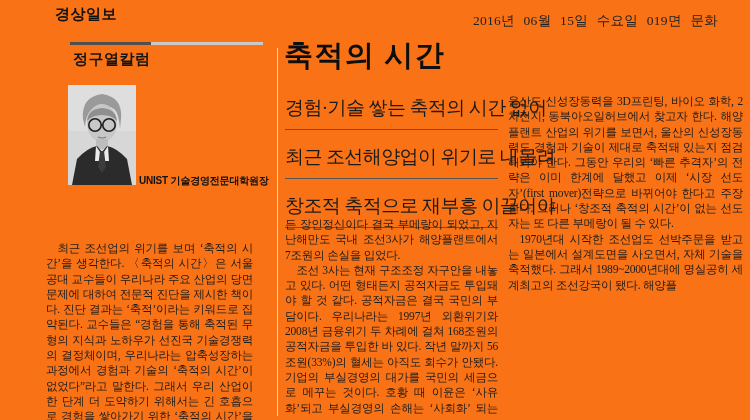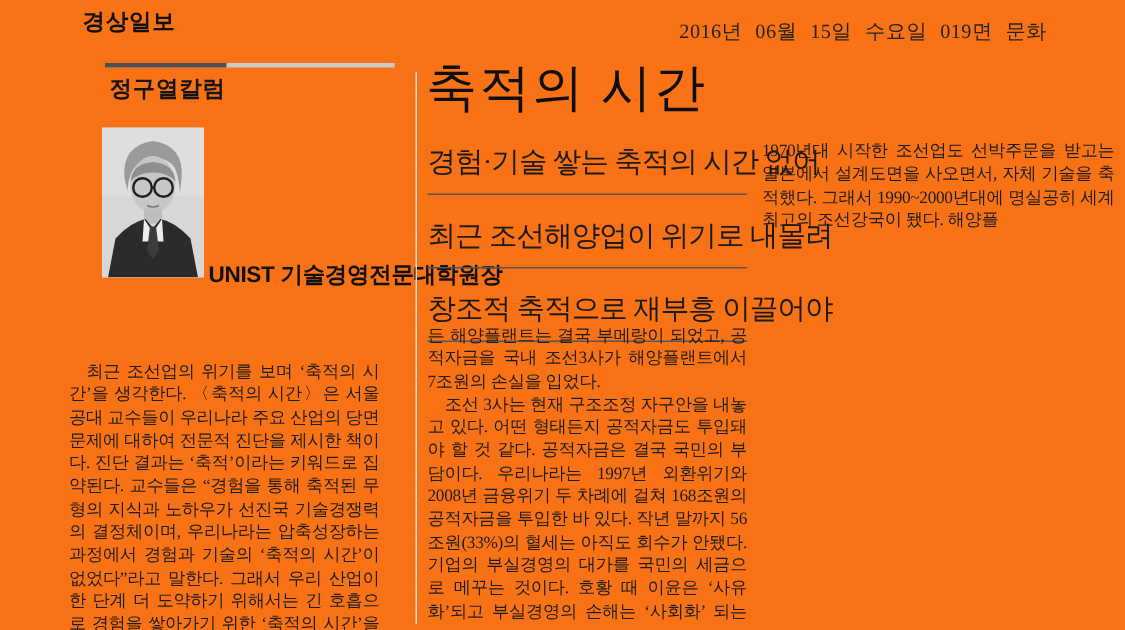--- a/index.html
+++ b/index.html
@@ -9,21 +9,21 @@
     font-family:"Liberation Serif","DejaVu Serif",serif;
     color:#1c1c1c;
   }
   
   .masthead{
     position:absolute; left:55px; top:5px;
     font-family:"Liberation Sans","DejaVu Sans",sans-serif;
     font-size:15px; font-weight:bold; color:#111; letter-spacing:.5px;
   }
   .dateline{
-    position:absolute; right:52px; top:12px;
+    position:absolute; right:32px; top:12px;
     font-size:13.5px; color:#222; word-spacing:5px; letter-spacing:.3px;
   }
   
   .col-rule{
     position:absolute; left:70px; top:42px; width:193px; height:3px;
     background:#c9c9c9;
   }
   .col-rule .dark{display:block; width:81px; height:100%; background:#4f4f4f;}
   .col-label{
     position:absolute; left:73px; top:50px;
@@ -32,31 +32,31 @@
   }
   
   .portrait{
     position:absolute; left:68px; top:85px; width:68px; height:100px;
     background:#d9d9d9; overflow:hidden;
   }
   .portrait svg{display:block;}
   .caption{
     position:absolute; left:139px; top:174px;
     font-family:"Liberation Sans","DejaVu Sans",sans-serif;
-    font-size:15px; font-weight:600; color:#111; letter-spacing:-0.2px;
+    font-size:10px; font-weight:600; color:#111; letter-spacing:-0.2px;
   }
   
   .divider-v{
     position:absolute; left:277px; top:48px; width:1px; height:368px;
     background:#dedad5;
   }
   
   .headline{
     position:absolute; left:284px; top:36px; margin:0;
-    font-size:34px; font-weight:normal; color:#0e0e0e; letter-spacing:1.5px;
+    font-size:29px; font-weight:bold; color:#0e0e0e; letter-spacing:1.5px;
   }
   .subheads{position:absolute; left:285px; top:95px; width:213px;}
   .subhead{
     font-size:19px; font-weight:normal; color:#1a1a1a;
     letter-spacing:-0.6px; white-space:nowrap;
     padding-bottom:8px; border-bottom:1.5px solid #555;
     margin-bottom:14px;
   }
   
   .body-col{
@@ -110,20 +110,21 @@
     <div class="subhead">경험·기술 쌓는 축적의 시간 없어</div>
     <div class="subhead">최근 조선해양업이 위기로 내몰려</div>
     <div class="subhead">창조적 축적으로 재부흥 이끌어야</div>
   </div>
 
   <div class="body-col left">
       <p>최근 조선업의 위기를 보며 ‘축적의 시간’을 생각한다. 〈축적의 시간〉은 서울공대 교수들이 우리나라 주요 산업의 당면 문제에 대하여 전문적 진단을 제시한 책이다. 진단 결과는 ‘축적’이라는 키워드로 집약된다. 교수들은 “경험을 통해 축적된 무형의 지식과 노하우가 선진국 기술경쟁력의 결정체이며, 우리나라는 압축성장하는 과정에서 경험과 기술의 ‘축적의 시간’이 없었다”라고 말한다. 그래서 우리 산업이 한 단계 더 도약하기 위해서는 긴 호흡으로 경험을 쌓아가기 위한 ‘축적의 시간’을 가져야 한다고 조언한다.</p>
       <p>조선업은 10여년 전 부터 다시 호황기를 맞</p>
     </div>
   <div class="body-col middle continuation">
-      <p>든 해양플랜트는 결국 부메랑이 되었고, 공적자금을 국내 조선3사가 해양플랜트에서 7조원의 손실을 입었다.</p>
+      <p>든 장인정신이다 결국 부메랑이 되었고, 지난해만도 국내 조선3사가 해양플랜트에서 7조원의 손실을 입었다.</p>
       <p>조선 3사는 현재 구조조정 자구안을 내놓고 있다. 어떤 형태든지 공적자금도 투입돼야 할 것 같다. 공적자금은 결국 국민의 부담이다. 우리나라는 1997년 외환위기와 2008년 금융위기 두 차례에 걸쳐 168조원의 공적자금을 투입한 바 있다. 작년 말까지 56조원(33%)의 혈세는 아직도 회수가 안됐다. 기업의 부실경영의 대가를 국민의 세금으로 메꾸는 것이다. 호황 때 이윤은 ‘사유화’되고 부실경영의 손해는 ‘사회화’ 되는 것이다.</p>
     </div>
   <div class="body-col right continuation">
-      <p>1970년대 시작한 조선업도 선박주문을 받고는 일본에서 설계도면을 사오면서, 자체 기술을 축적했다. 그래서 1990~2000년대에 명실공히 세계최고의 조선강국이 됐다. 해양플</p>
+      <p>울산도 신성장동력을 3D프린팅, 바이오 화학, 2차전지, 동북아오일허브에서 찾고자 한다. 해양플랜트 산업의 위기를 보면서, 울산의 신성장동력도 경험과 기술이 제대로 축적돼 있는지 점검해봐야 한다. 그동안 우리의 ‘빠른 추격자’의 전략은 이미 한계에 달했고 이제 ‘시장 선도자’(first mover)전략으로 바뀌어야 한다고 주장한다. 그러나 ‘창조적 축적의 시간’이 없는 선도자는 또 다른 부메랑이 될 수 있다.</p>
+      <p>1970년대 시작한 조선업도 선박주문을 받고는 일본에서 설계도면을 사오면서, 자체 기술을 축적했다. 그래서 1989~2000년대에 명실공히 세계최고의 조선강국이 됐다. 해양플</p>
     </div>
 
 </div>
 
 </body></html>

